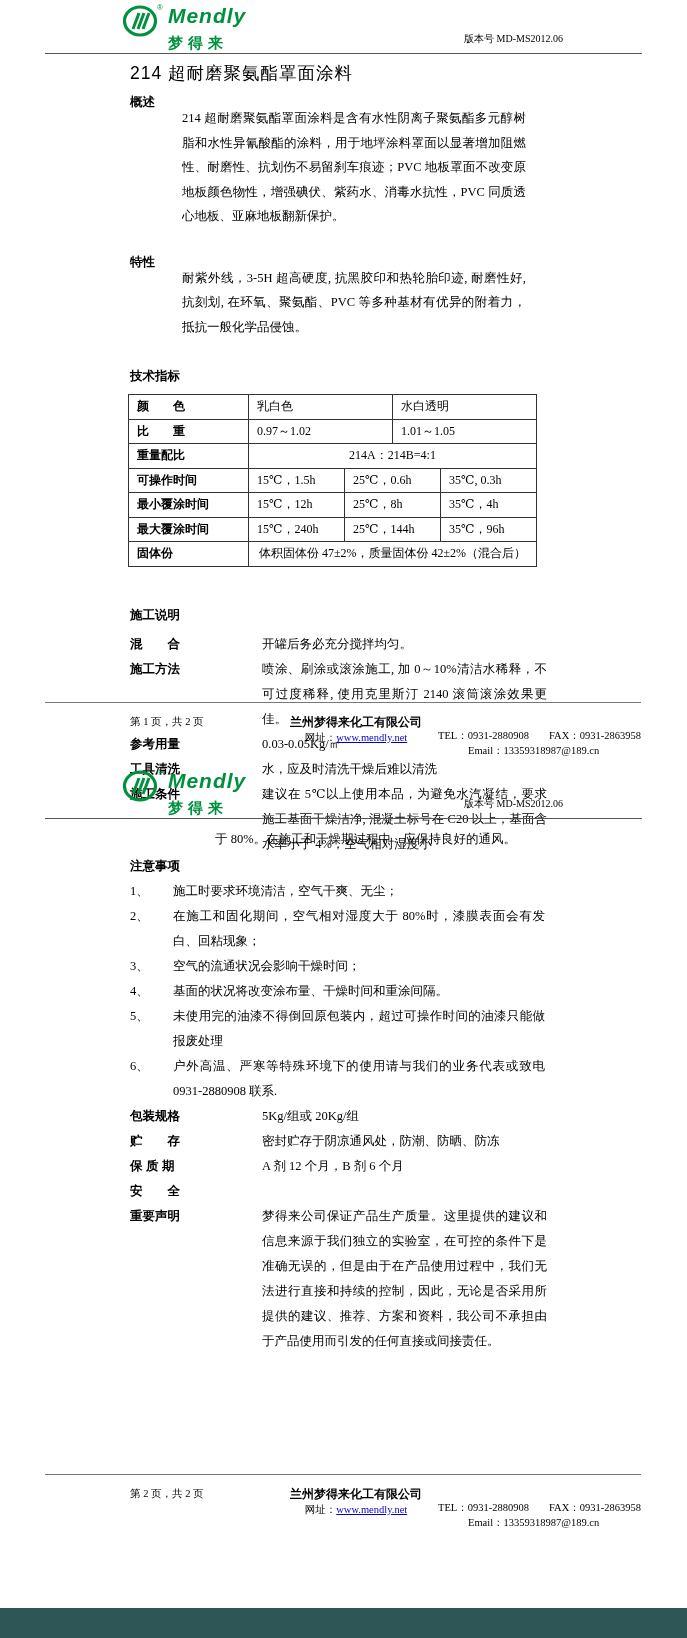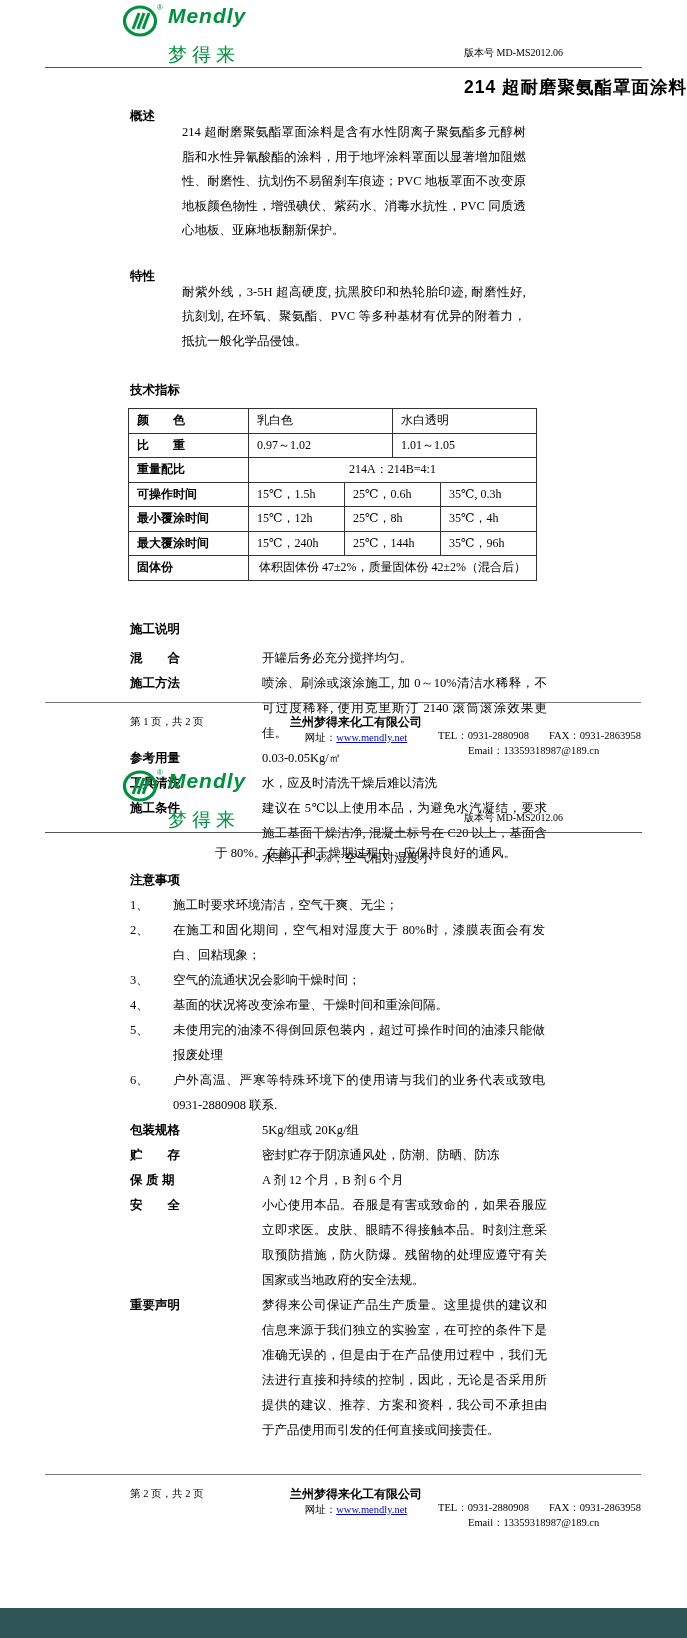--- a/index.html
+++ b/index.html
@@ -20,27 +20,27 @@
   .page2{height:876px;}
 
   
   .page-header{display:flex;justify-content:space-between;align-items:flex-end;
     padding:5px 124px 3px 123px;}
   .logo{display:flex;align-items:flex-start;position:relative;}
   .logo .reg{font-size:8px;color:var(--brand-green);position:relative;top:-2px;left:-2px;font-family:"Liberation Sans",sans-serif;}
   .logo-text{margin-left:3px;line-height:1;}
   .brand-en{font-family:"Liberation Sans",sans-serif;font-weight:bold;font-style:italic;
     font-size:21px;color:var(--brand-green);letter-spacing:1px;}
-  .brand-cn{font-family:"Liberation Sans",sans-serif;font-weight:normal;font-size:19px;
-    color:var(--brand-green);letter-spacing:5px;margin-top:19px;}
+  .brand-cn{font-family:"Liberation Sans",sans-serif;font-weight:bold;font-size:15px;
+    color:var(--brand-green);letter-spacing:5px;margin-top:9px;}
   .version{font-size:10px;padding-bottom:4px;white-space:nowrap;}
   .rule{border:0;border-top:1.3px solid var(--rule-gray);margin:0 45px;}
 
-  .title{font-family:"Liberation Sans",sans-serif;font-weight:bold;font-size:17.5px;
-    margin:7px 0 0 130px;letter-spacing:1px;text-align:right;}
+  .title{font-family:"Liberation Sans",sans-serif;font-weight:normal;font-size:17.5px;
+    margin:7px 0 0 130px;letter-spacing:1px;}
 
   
   .sec{display:flex;margin:5px 145px 0 130px;}
   .sec .lbl{flex:none;width:36px;font-family:"Liberation Sans",sans-serif;font-weight:bold;
     font-size:12.5px;line-height:24.5px;}
   .sec .txt{margin:16px;line-height:24.5px;text-align:justify;flex:1;}
 
   .heading{font-family:"Liberation Sans",sans-serif;font-weight:bold;font-size:12.5px;
     margin:13px 0 0 130px;}
 
@@ -264,21 +264,20 @@
   <div class="crow">
     <span class="lbl">贮　　存</span>
     <p class="txt">密封贮存于阴凉通风处，防潮、防晒、防冻</p>
   </div>
   <div class="crow">
     <span class="lbl">保 质 期</span>
     <p class="txt">A 剂 12 个月，B 剂 6 个月</p>
   </div>
   <div class="crow">
     <span class="lbl">安　　全</span>
-    <p class="txt">小心使用本品。吞服是有害或致命的，如果吞服应立即求医。皮肤、眼睛不得接触本品。时刻注意采取预防措施，防火防爆。残留物的处理应遵守有关国家或当地政府的安全法规。</p>
   </div>
   <div class="crow">
     <span class="lbl">重要声明</span>
     <p class="txt">梦得来公司保证产品生产质量。这里提供的建议和信息来源于我们独立的实验室，在可控的条件下是准确无误的，但是由于在产品使用过程中，我们无法进行直接和持续的控制，因此，无论是否采用所提供的建议、推荐、方案和资料，我公司不承担由于产品使用而引发的任何直接或间接责任。</p>
   </div>
 
   <footer class="pfoot pfoot2">
     <span class="f-page">第 2 页，共 2 页</span>
     <div class="f-mid">
       <div class="company">兰州梦得来化工有限公司</div>

